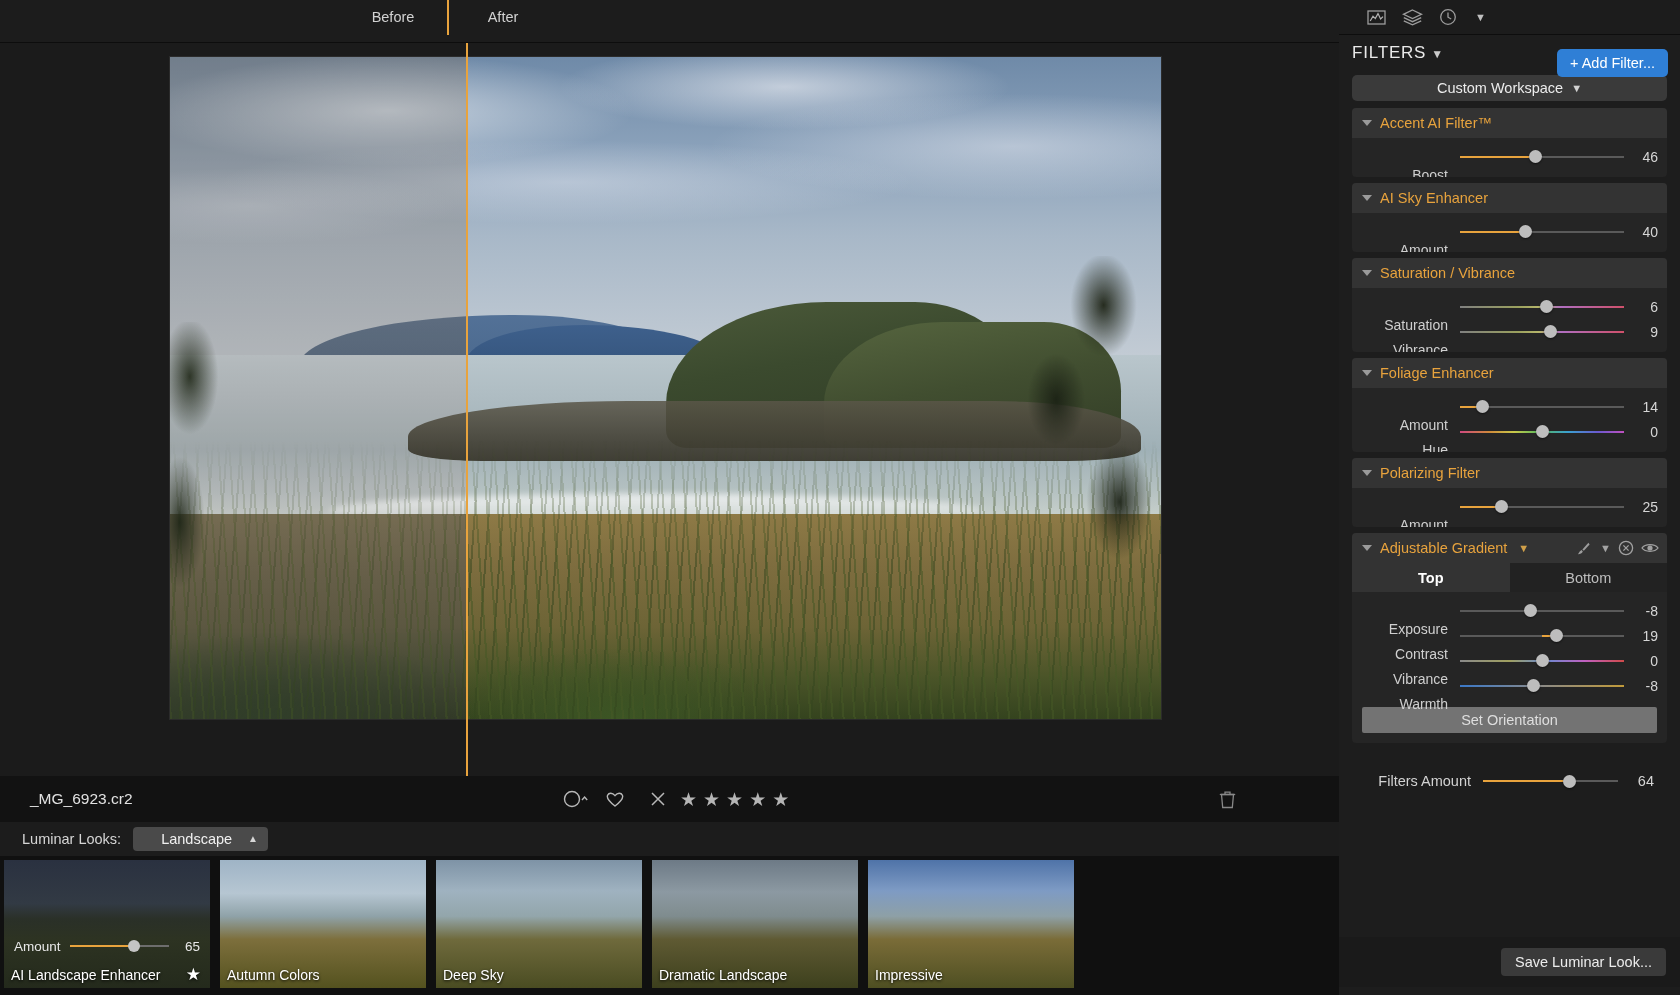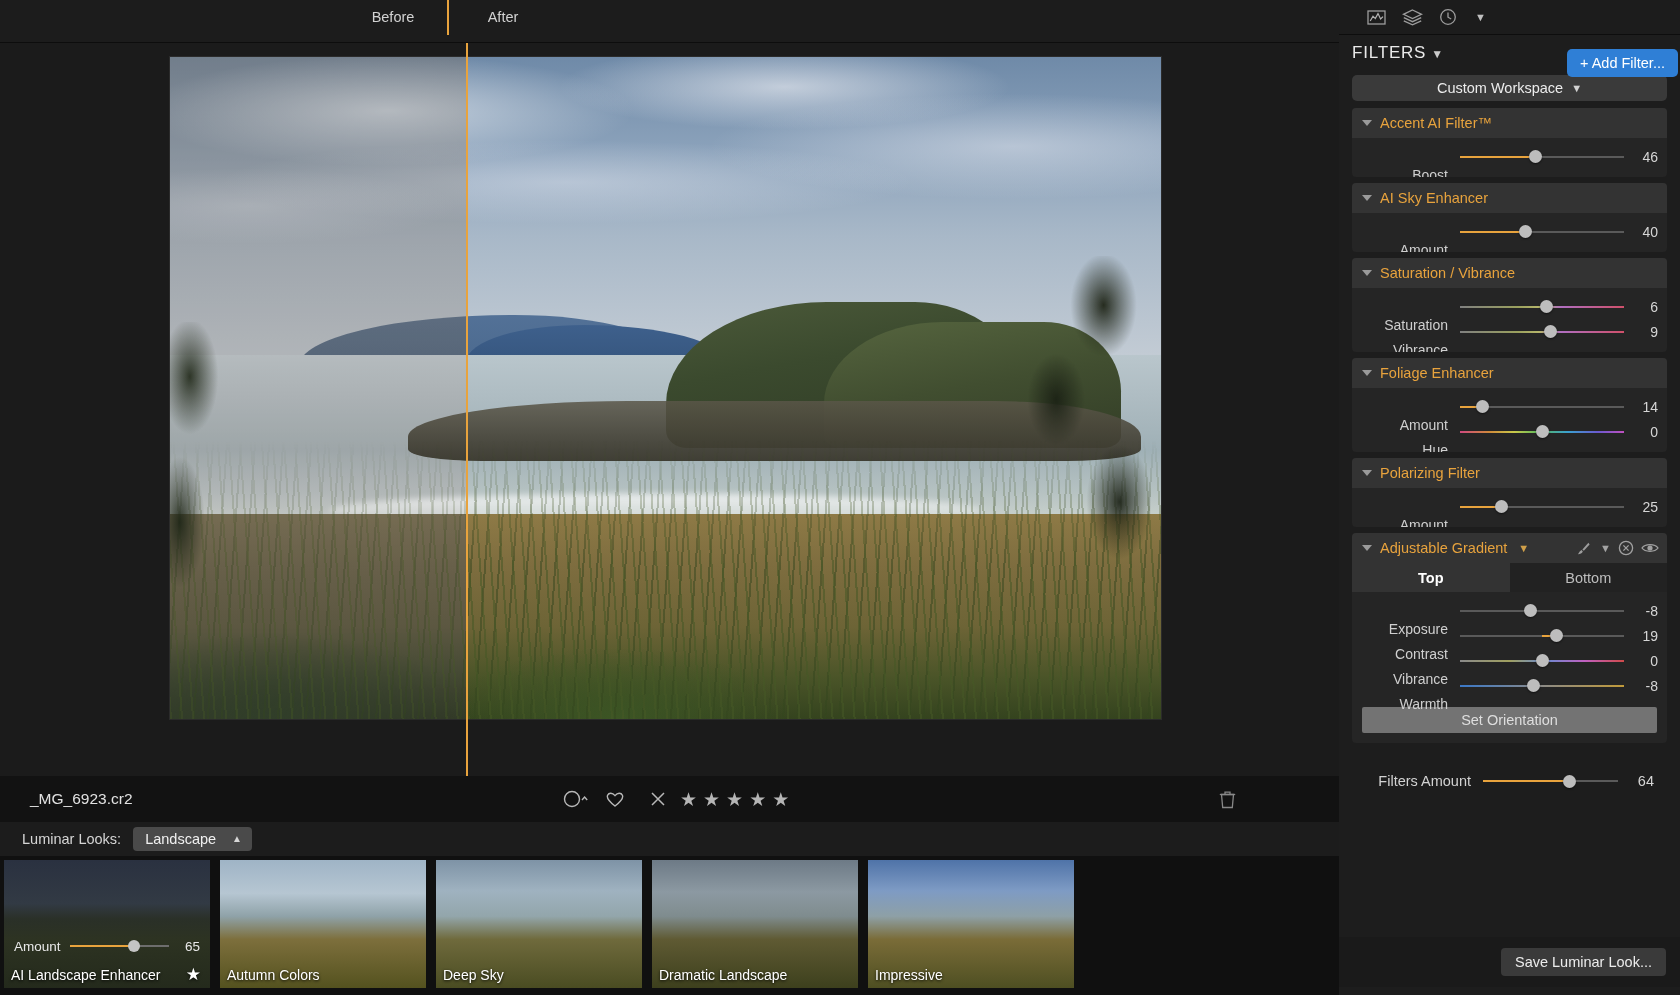--- a/index.html
+++ b/index.html
@@ -143,21 +143,21 @@
   .star { font-size: 19px; color: #b5b5b5; margin: 0 3px; letter-spacing: 0; }
   .trash { position: absolute; right: 103px; opacity: .75; }
 
   
   .looks-bar {
     position: relative; height: 34px; width: 100%; background: #1c1c1c;
     display: flex; align-items: center; padding-left: 22px;
   }
   .looks-label { font-size: 14.5px; color: #d5d5d5; margin-right: 12px; }
   .looks-select {
-    background: #4a4a4a; border-radius: 4px; padding: 4px 10px 4px 12px;
+    background: #4a4a4a; border-radius: 4px; padding: 4px 10px 4px 28px;
     font-size: 14.5px; color: #f0f0f0; display: flex; align-items: center; gap: 16px;
   }
   .looks-select .cv { font-size: 10px; opacity: .85; transform: translateY(-1px); }
 
   
   .filmstrip {
     position: relative; height: 148px; width: 100%; background: #101010;
     display: flex; gap: 10px; padding: 4px 0 0 4px; overflow: hidden;
   }
   .look-card {
@@ -195,21 +195,21 @@
   .right-col { position: relative; width: 341px; height: 995px; background: #1d1d1d; }
   .rp-top {
     position: relative; height: 35px; background: #1c1c1c; border-bottom: 1px solid #0d0d0d;
     display: flex; align-items: center; gap: 16px; padding-left: 28px;
   }
   .rp-icon { opacity: .8; display: flex; align-items: center; }
   .chev-sm { font-size: 11px; color: #c0c0c0; margin-left: 2px; }
 
   .rp-header {
     position: relative; height: 36px; display: flex; align-items: center;
-    padding: 0 2px 0 13px; background: #1d1d1d;
+    padding: 0 12px 0 13px; background: #1d1d1d;
   }
   .rp-title { font-size: 17px; letter-spacing: .8px; color: #e9e9e9; }
   .rp-title .cv { font-size: 12px; margin-left: 5px; opacity: .85; }
   .add-filter {
     margin-left: auto; background: #2f7fd6; color: #fff; font-size: 14.5px;
     padding: 6px 13px; border-radius: 5px; white-space: nowrap; margin-top: 20px;
   }
   .workspace {
     margin: 4px 13px 7px 13px; height: 26px; background: #3a3a3a; border-radius: 5px;
     display: flex; align-items: center; justify-content: center; gap: 8px;

